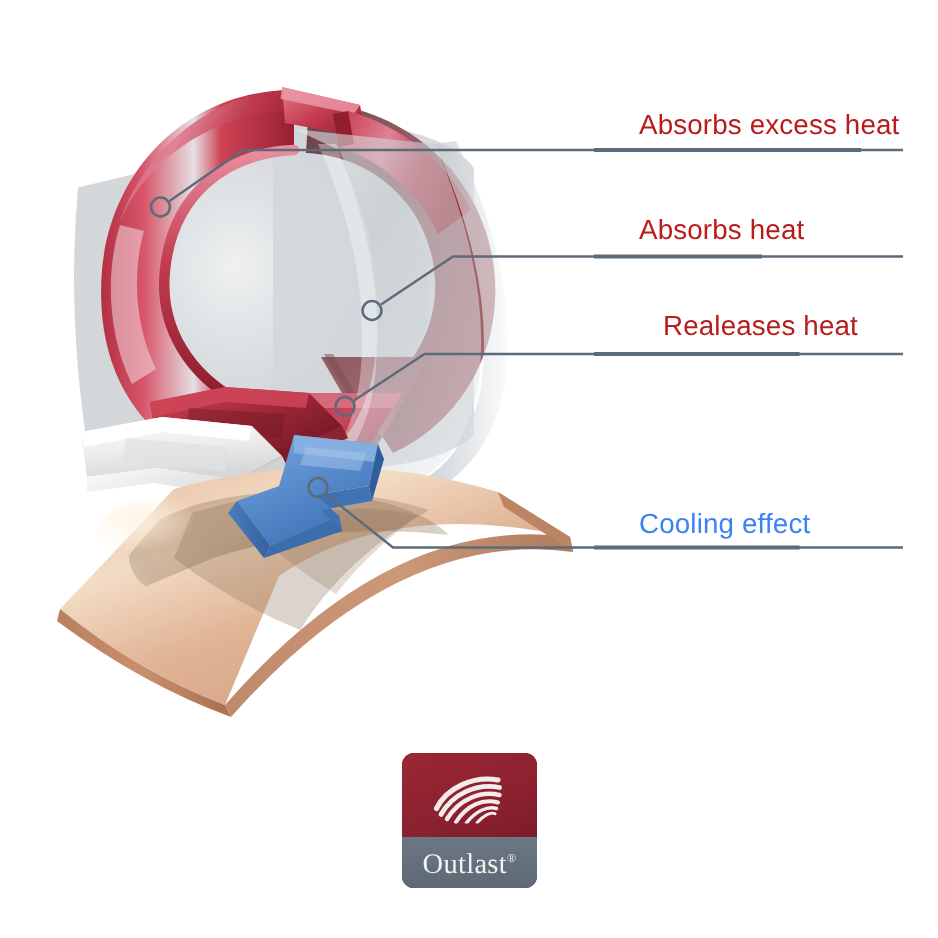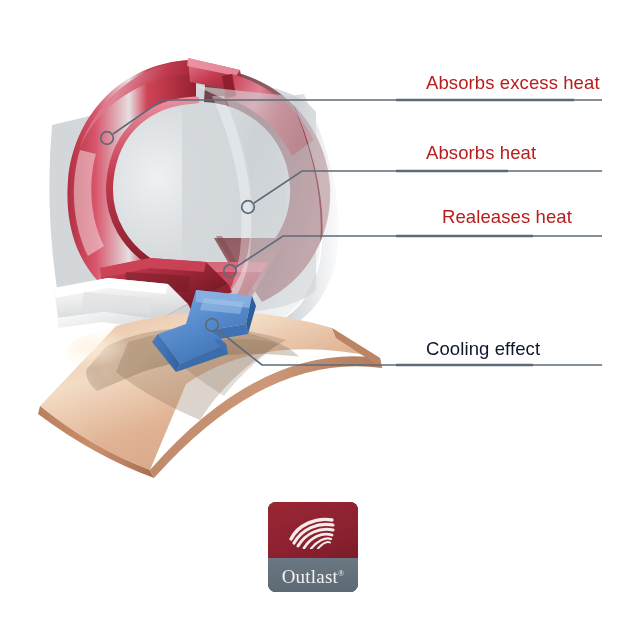--- a/index.html
+++ b/index.html
@@ -26,21 +26,21 @@
     height: 625px;
   }
   .callout-label {
     position: absolute;
     font-family: "Liberation Sans", sans-serif;
     font-size: 18.5px;
     letter-spacing: 0.1px;
     white-space: nowrap;
   }
   .callout-label.red  { color: #b91c1c; }
-  .callout-label.blue { color: #0f172a; }
+  .callout-label.blue { color: #3b82f6; }
 
   .logo-wrap {
     position: absolute;
     left: 268px;
     top: 502px;
     width: 90px;
     height: 90px;
   }
   .logo-card {
     position: relative;

